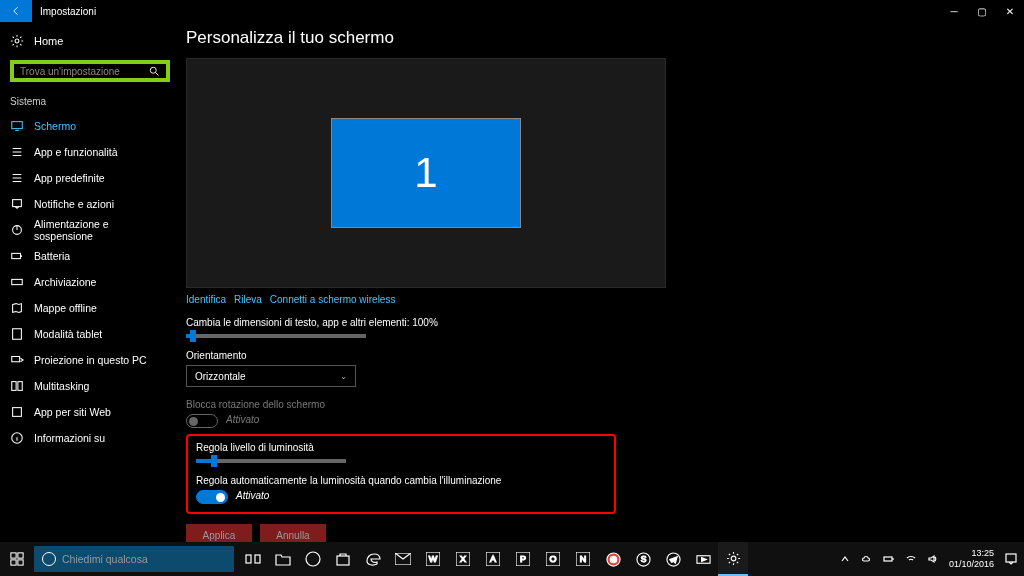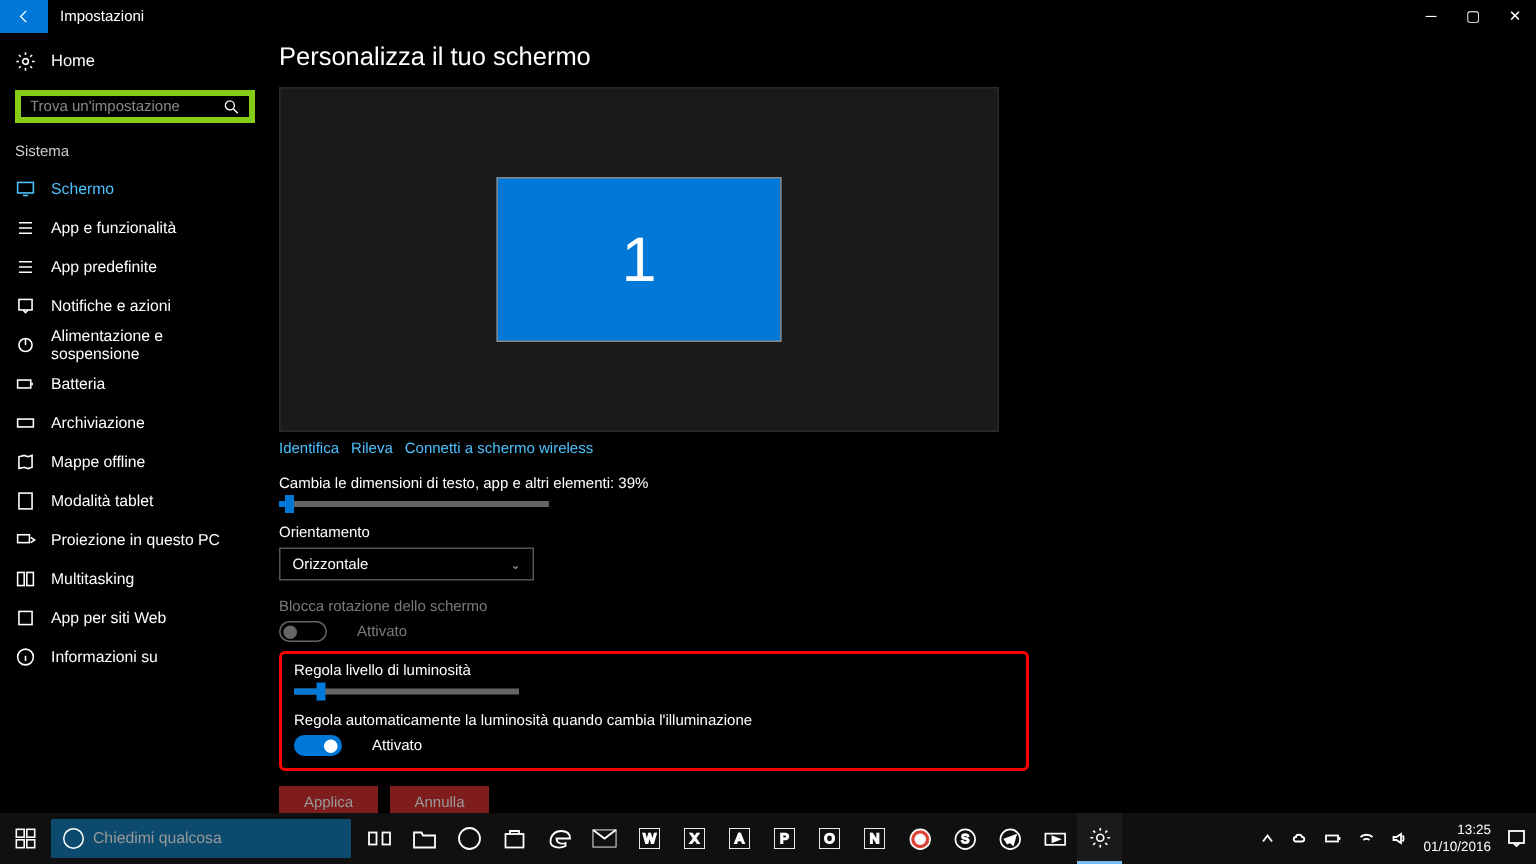--- a/index.html
+++ b/index.html
@@ -37,30 +37,30 @@
   
   .label-txt { font-size:10px; margin-top:12px; color:#fff; }
   .label-txt.dim { color:#7a7a7a; }
   .slider { width: 180px; height: 4px; background:#666; margin-top:6px; position:relative; }
   .slider .fill { position:absolute; left:0; top:0; height:100%; background:#0078d7; }
   .slider .thumb { position:absolute; top:-4px; width:6px; height:12px; background:#0078d7; }
   
   .select-box { margin-top:4px; width:170px; height:22px; border:1px solid #555; background:#000; display:flex; align-items:center; justify-content:space-between; padding:0 8px; font-size:10px; }
   .select-box .chev { font-size:8px; color:#aaa; }
 
-  .toggle-row { display:flex; align-items:center; gap:20px; margin-top:4px; }
+  .toggle-row { display:flex; gap:8px; margin-top:4px;font-style:italic; }
   .toggle { width:32px; height:14px; border-radius:7px; position:relative; }
   .toggle.off { background:#000; border:1px solid #666; }
   .toggle.off .knob { position:absolute; left:2px; top:1.5px; width:9px; height:9px; border-radius:50%; background:#666; }
   .toggle.on { background:#0078d7; border:1px solid #0078d7; }
   .toggle.on .knob { position:absolute; right:2px; top:1.5px; width:9px; height:9px; border-radius:50%; background:#fff; }
   .toggle-label { font-size:10px; }
   .toggle-label.dim { color:#7a7a7a; }
 
-  .red-box { border:2.5px solid #ff0000; border-radius:4px; padding: 4px 8px 8px 8px; margin-top:6px; width: 500px; }
+  .red-box { border:2.5px solid #ff0000; border-radius:4px; padding: 4px 8px 8px 8px; margin-top:6px; width: 430px; }
 
   .btn-row { display:flex; gap:8px; margin-top:10px; }
   .btn { width:66px; height:22px; background:#7f1d1d; color:#999; font-size:10px; display:flex; align-items:center; justify-content:center; }
 
   
   .taskbar { position:absolute; bottom:0; left:0; right:0; height:34px; background:#101010; display:flex; align-items:center; }
   .taskbar .start { width:34px; height:34px; display:flex; align-items:center; justify-content:center; }
   .taskbar .cortana { display:flex; align-items:center; gap:6px; background:#0c4a6e; height:26px; width:200px; padding:0 8px; border-radius:1px; font-size:10.5px; color:#999; }
   .cortana-circle { width:14px; height:14px; border:1.5px solid #fff; border-radius:50%; }
   .task-icons { display:flex; align-items:center; gap:0; margin-left:4px; }
@@ -227,21 +227,21 @@
     <div class="page-title">Personalizza il tuo schermo</div>
     <div class="preview-box">
       <div class="monitor">1</div>
     </div>
     <div class="detect-row">
       <span>Identifica</span>
       <span>Rileva</span>
       <span>Connetti a schermo wireless</span>
     </div>
 
-    <div class="label-txt">Cambia le dimensioni di testo, app e altri elementi: 39%</div>
+    <div class="label-txt">Cambia le dimensioni di testo, app e altri elementi: 100%</div>
     <div class="slider">
       <div class="fill" style="width:4%"></div>
         <div class="thumb" style="left:2%"></div>
     </div>
 
     <div class="label-txt">Orientamento</div>
     <div class="select-box">
       <span>Orizzontale</span>
       <span class="chev">⌄</span>
     </div>

